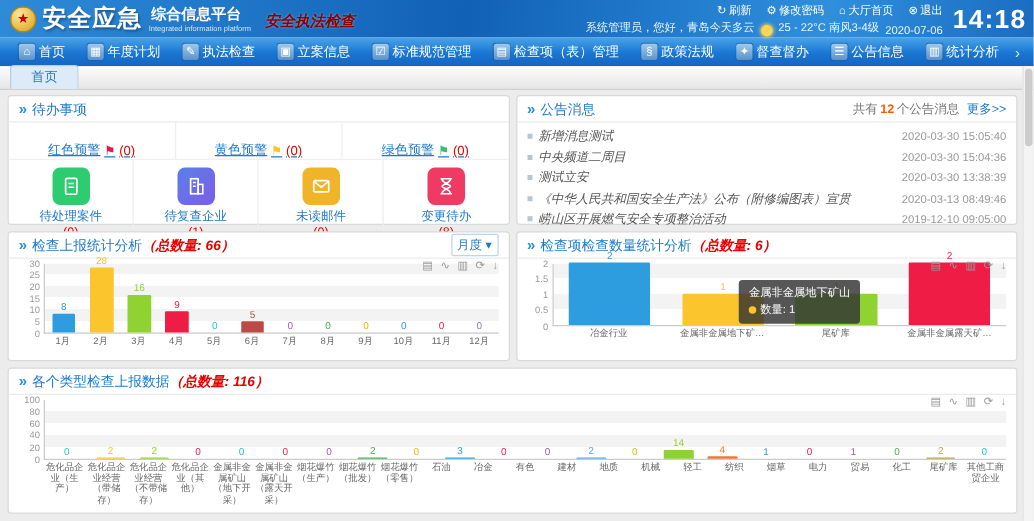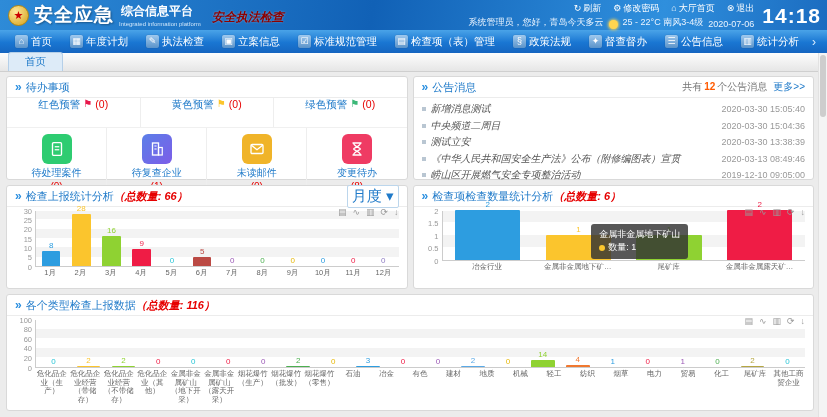--- a/index.html
+++ b/index.html
@@ -38,25 +38,25 @@
   .content { position:absolute; top:72px; left:0; right:9px; bottom:0; padding:4px 4px 4px 6px; }
   .row { display:flex; gap:5px; margin-bottom:5px; }
   .panel { background:#fff; border:1px solid #d9d9d9; border-radius:3px; overflow:visible; position:relative; }
   .p-half { width:calc(50% - 2.5px); }
   .p-full { width:100%; }
   .p-hd { height:21px; display:flex; align-items:center; padding:0 8px; border-bottom:1px solid #ececec; }
   .p-hd .chev { color:#2a8fe0; font-size:12px; font-weight:bold; margin-right:4px; line-height:1; }
   .p-title { font-size:11px; color:#1f7ac9; }
   .p-title .red { color:#e60000; font-weight:bold; font-style:italic; }
   .p-hd-right { margin-left:auto; display:flex; align-items:center; gap:6px; }
-  .filter-box { font-size:15px; color:#1f7ac9; border:1px solid #bcd6ec; border-radius:2px; padding:1px 4px; background:#fff; cursor:pointer; }
+  .filter-box { font-size:10px; color:#1f7ac9; border:1px solid #bcd6ec; border-radius:2px; padding:1px 4px; background:#fff; cursor:pointer; }
 
   
   .alert-row { display:flex; height:30px; border-bottom:1px solid #f0f0f0; }
-  .alert-cell { flex:1; display:flex; align-items:flex-start; justify-content:center; gap:3px; font-size:10.5px; color:#1f7ac9; border-right:1px solid #eee; cursor:pointer; }
+  .alert-cell { flex:1; display:flex; align-items:flex-end; justify-content:center; gap:3px; font-size:10.5px; color:#1f7ac9; border-right:1px solid #eee; cursor:pointer;text-decoration:underline; }
   .alert-cell:last-child { border-right:none; }
   .alert-flag { font-size:10px; }
   .alert-count { color:#e60000; }
   .todo-row { display:flex; height:70px; }
   .todo-cell { flex:1; display:flex; flex-direction:column; align-items:center; justify-content:center; gap:2px; border-right:1px solid #eee; cursor:pointer; }
   .todo-cell:last-child { border-right:none;text-align:center; }
   .icon-box { width:30px; height:30px; border-radius:6px; display:flex; align-items:center; justify-content:center; }
   .todo-label { font-size:10px; color:#1f7ac9; }
   .todo-count { font-size:10px; color:#e60000; line-height:1; }
 

